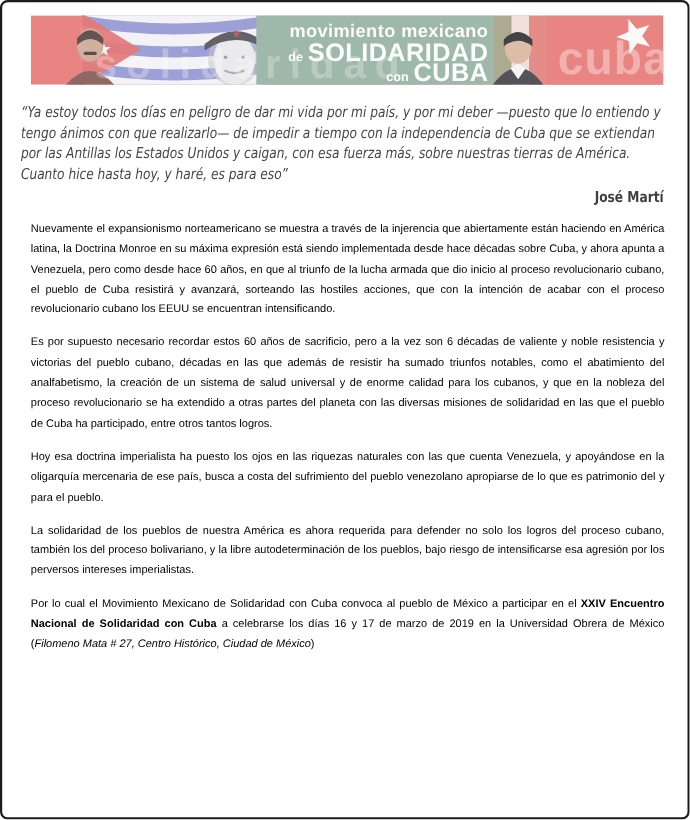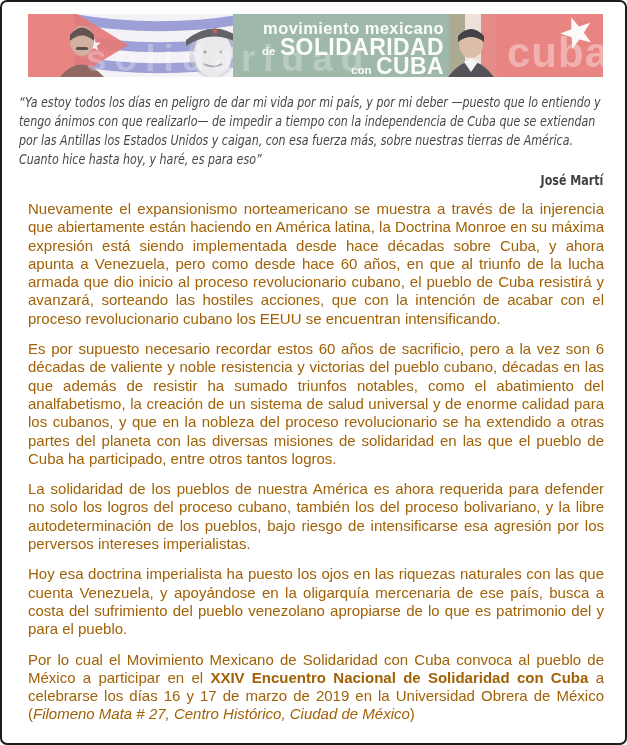--- a/index.html
+++ b/index.html
@@ -25,21 +25,21 @@
     font-size:13.6px;line-height:19px;
     color:#474747;
   }
   .quote-text{margin:0;text-align:left;}
   .quote-attribution{
     margin:2px 0 0 0;text-align:right;
     font-weight:bold;font-style:normal;color:#3f3f3f;
   }
   
   .body-text{
-    font-size:15px;line-height:18.3px;color:#a16207;
+    font-size:10px;line-height:18.3px;color:#000000;
     text-align:justify;
   }
   .body-text p.para{margin:0 0 12px 0;}
   .body-text p.para:last-child{margin-bottom:16px;}
   .seg-normal{font-weight:normal;font-style:normal;}
   .seg-bold{font-weight:bold;}
   .seg-italic{font-style:italic;}
 </style>
 </head>
 <body>
@@ -114,18 +114,18 @@
   </div>
 
   <div class="quote-block">
     <p class="quote-text">“Ya estoy todos los días en peligro de dar mi vida por mi país, y por mi deber —puesto que lo entiendo y tengo ánimos con que realizarlo— de impedir a tiempo con la independencia de Cuba que se extiendan por las Antillas los Estados Unidos y caigan, con esa fuerza más, sobre nuestras tierras de América. Cuanto hice hasta hoy, y haré, es para eso”</p>
     <p class="quote-attribution">José Martí</p>
   </div>
 
   <div class="body-text">
       <p class="para"><span class="seg-normal">Nuevamente el expansionismo norteamericano se muestra a través de la injerencia que abiertamente están haciendo en América latina, la Doctrina Monroe en su máxima expresión está siendo implementada desde hace décadas sobre Cuba, y ahora apunta a Venezuela, pero como desde hace 60 años, en que al triunfo de la lucha armada que dio inicio al proceso revolucionario cubano, el pueblo de Cuba resistirá y avanzará, sorteando las hostiles acciones, que con la intención de acabar con el proceso revolucionario cubano los EEUU se encuentran intensificando.</span></p>
       <p class="para"><span class="seg-normal">Es por supuesto necesario recordar estos 60 años de sacrificio, pero a la vez son 6 décadas de valiente y noble resistencia y victorias del pueblo cubano, décadas en las que además de resistir ha sumado triunfos notables, como el abatimiento del analfabetismo, la creación de un sistema de salud universal y de enorme calidad para los cubanos, y que en la nobleza del proceso revolucionario se ha extendido a otras partes del planeta con las diversas misiones de solidaridad en las que el pueblo de Cuba ha participado, entre otros tantos logros.</span></p>
+      <p class="para"><span class="seg-normal">Hoy esa doctrina imperialista ha puesto los ojos en las riquezas naturales con las que cuenta Venezuela, y apoyándose en la oligarquía mercenaria de ese país, busca a costa del sufrimiento del pueblo venezolano apropiarse de lo que es patrimonio del y para el pueblo.</span></p>
       <p class="para"><span class="seg-normal">La solidaridad de los pueblos de nuestra América es ahora requerida para defender no solo los logros del proceso cubano, también los del proceso bolivariano, y la libre autodeterminación de los pueblos, bajo riesgo de intensificarse esa agresión por los perversos intereses imperialistas.</span></p>
-      <p class="para"><span class="seg-normal">Hoy esa doctrina imperialista ha puesto los ojos en las riquezas naturales con las que cuenta Venezuela, y apoyándose en la oligarquía mercenaria de ese país, busca a costa del sufrimiento del pueblo venezolano apropiarse de lo que es patrimonio del y para el pueblo.</span></p>
       <p class="para"><span class="seg-normal">Por lo cual el Movimiento Mexicano de Solidaridad con Cuba convoca al pueblo de México a participar en el </span><span class="seg-bold">XXIV Encuentro Nacional de Solidaridad con Cuba</span><span class="seg-normal"> a celebrarse los días 16 y 17 de marzo de 2019 en la Universidad Obrera de México (</span><span class="seg-italic">Filomeno Mata # 27, Centro Histórico, Ciudad de México</span><span class="seg-normal">)</span></p>
     </div>
 
 </div>
 
 </body></html>

